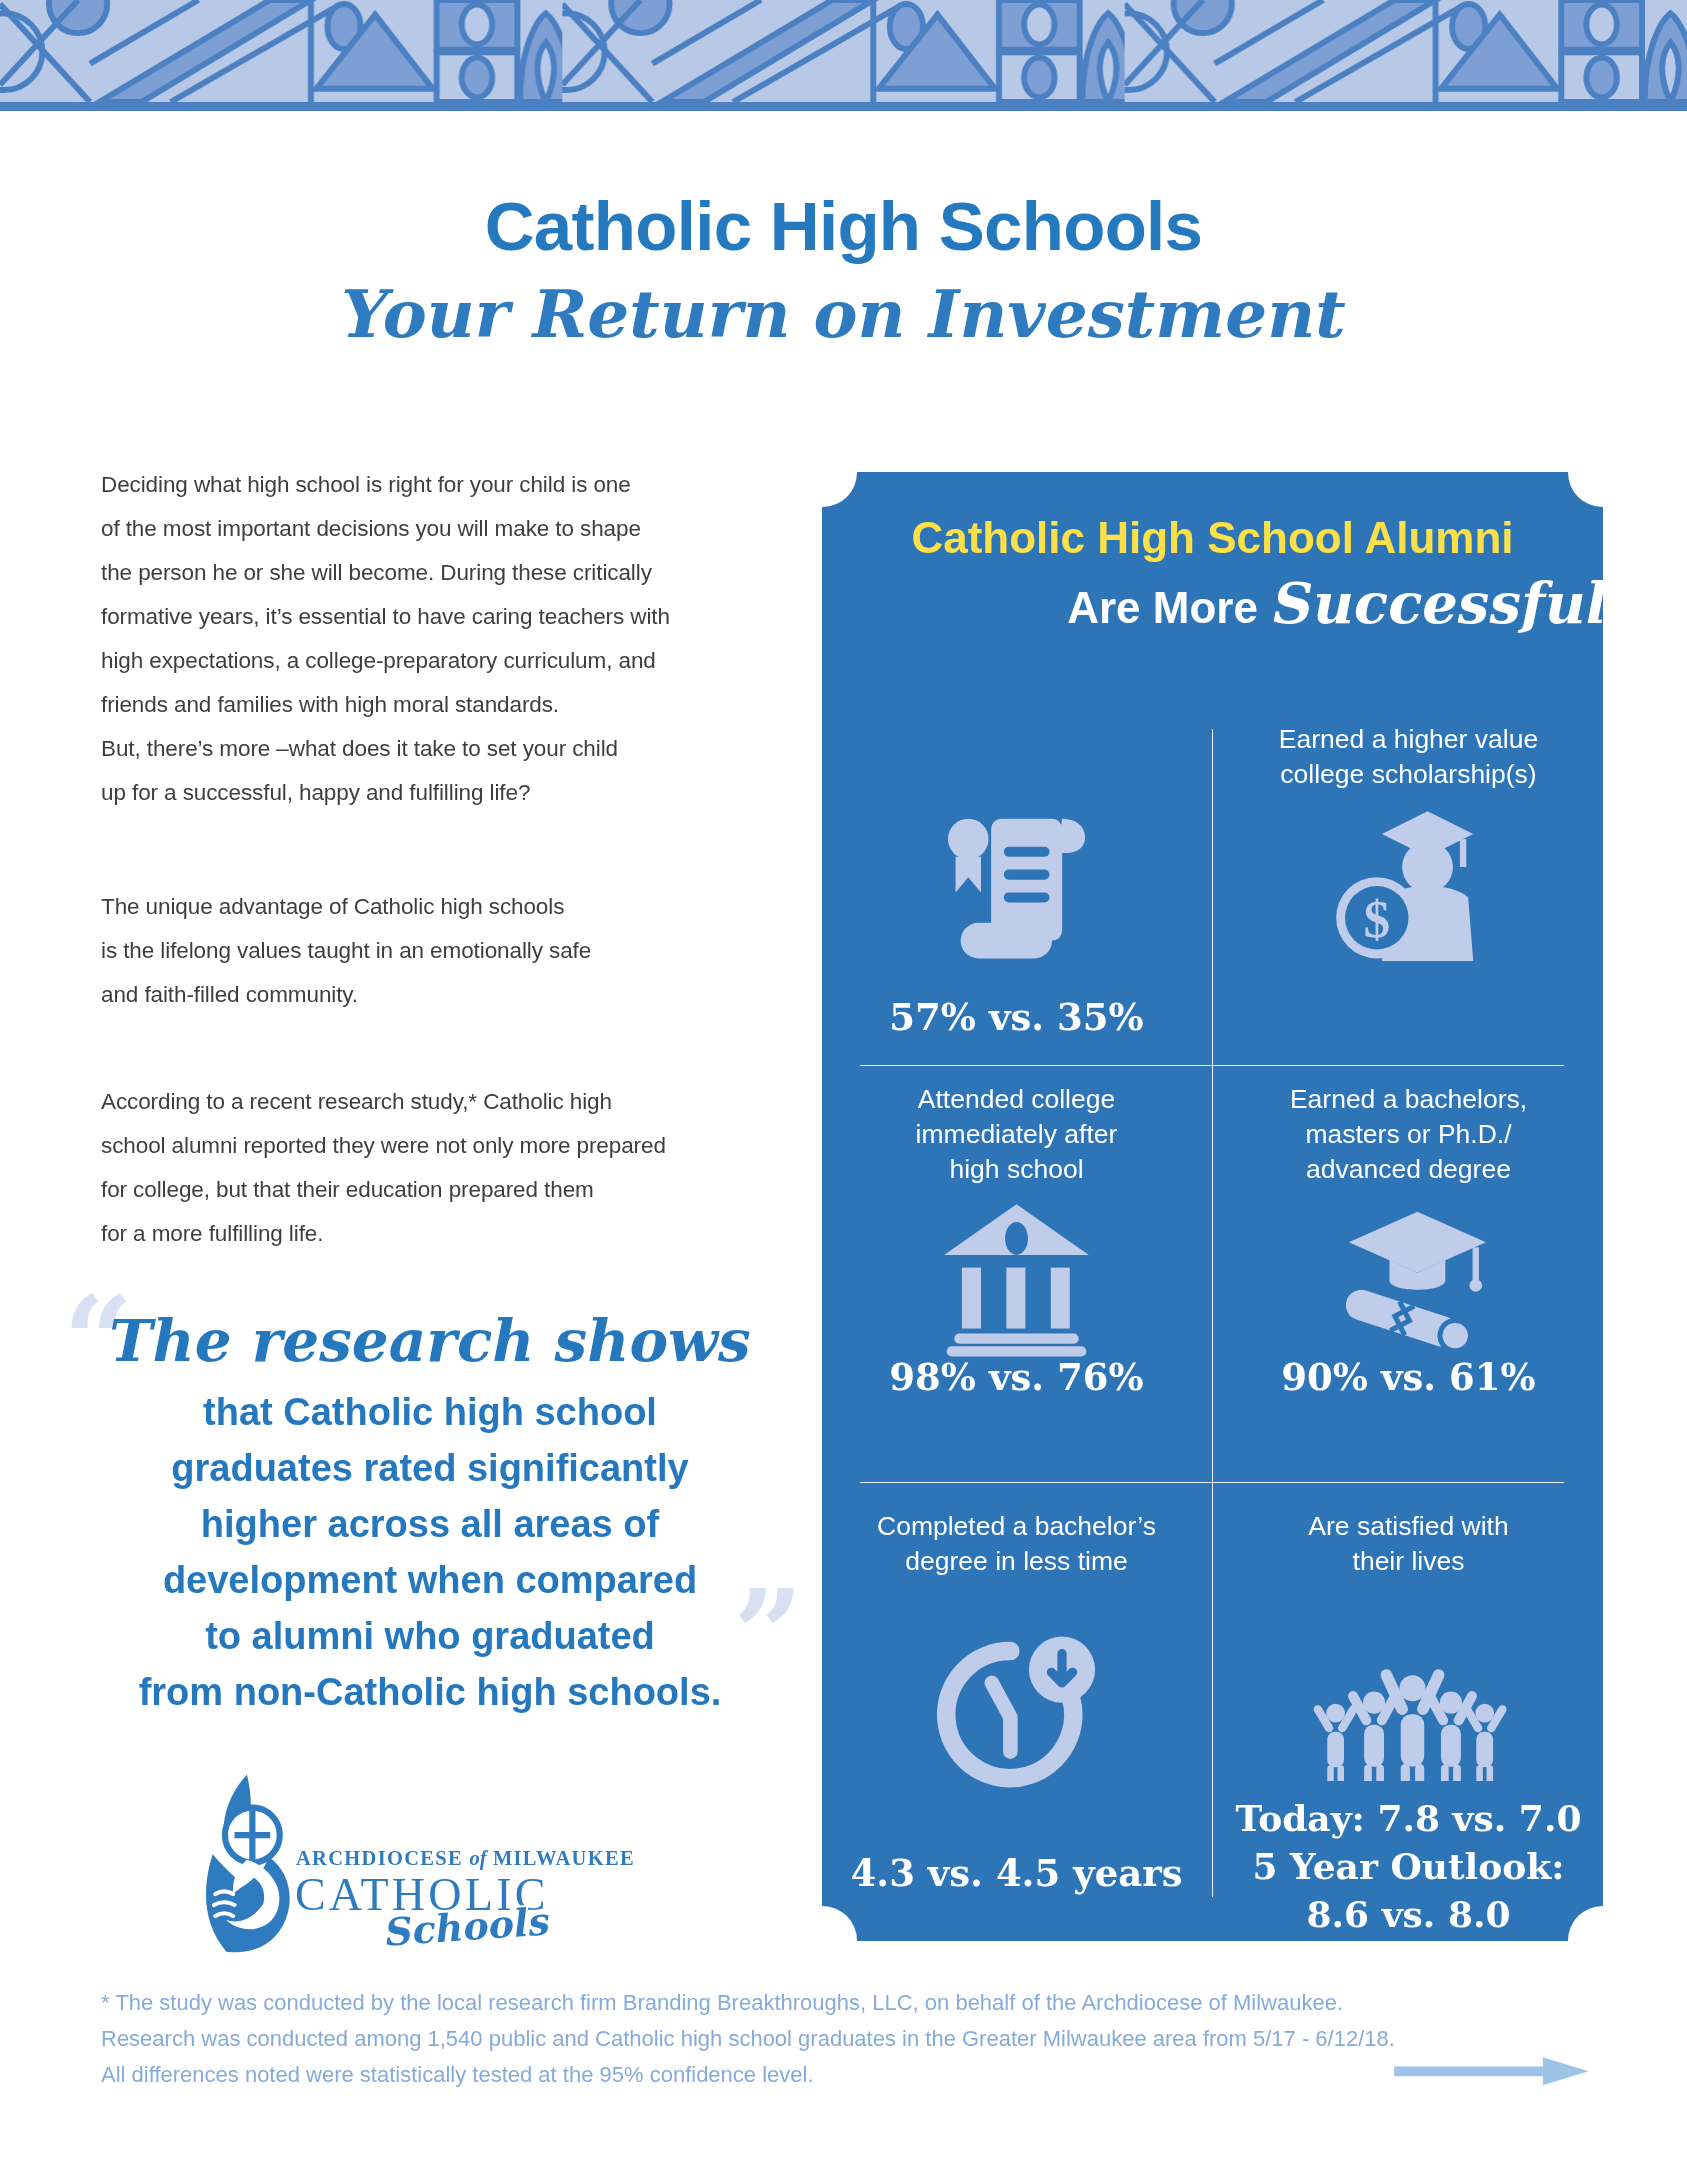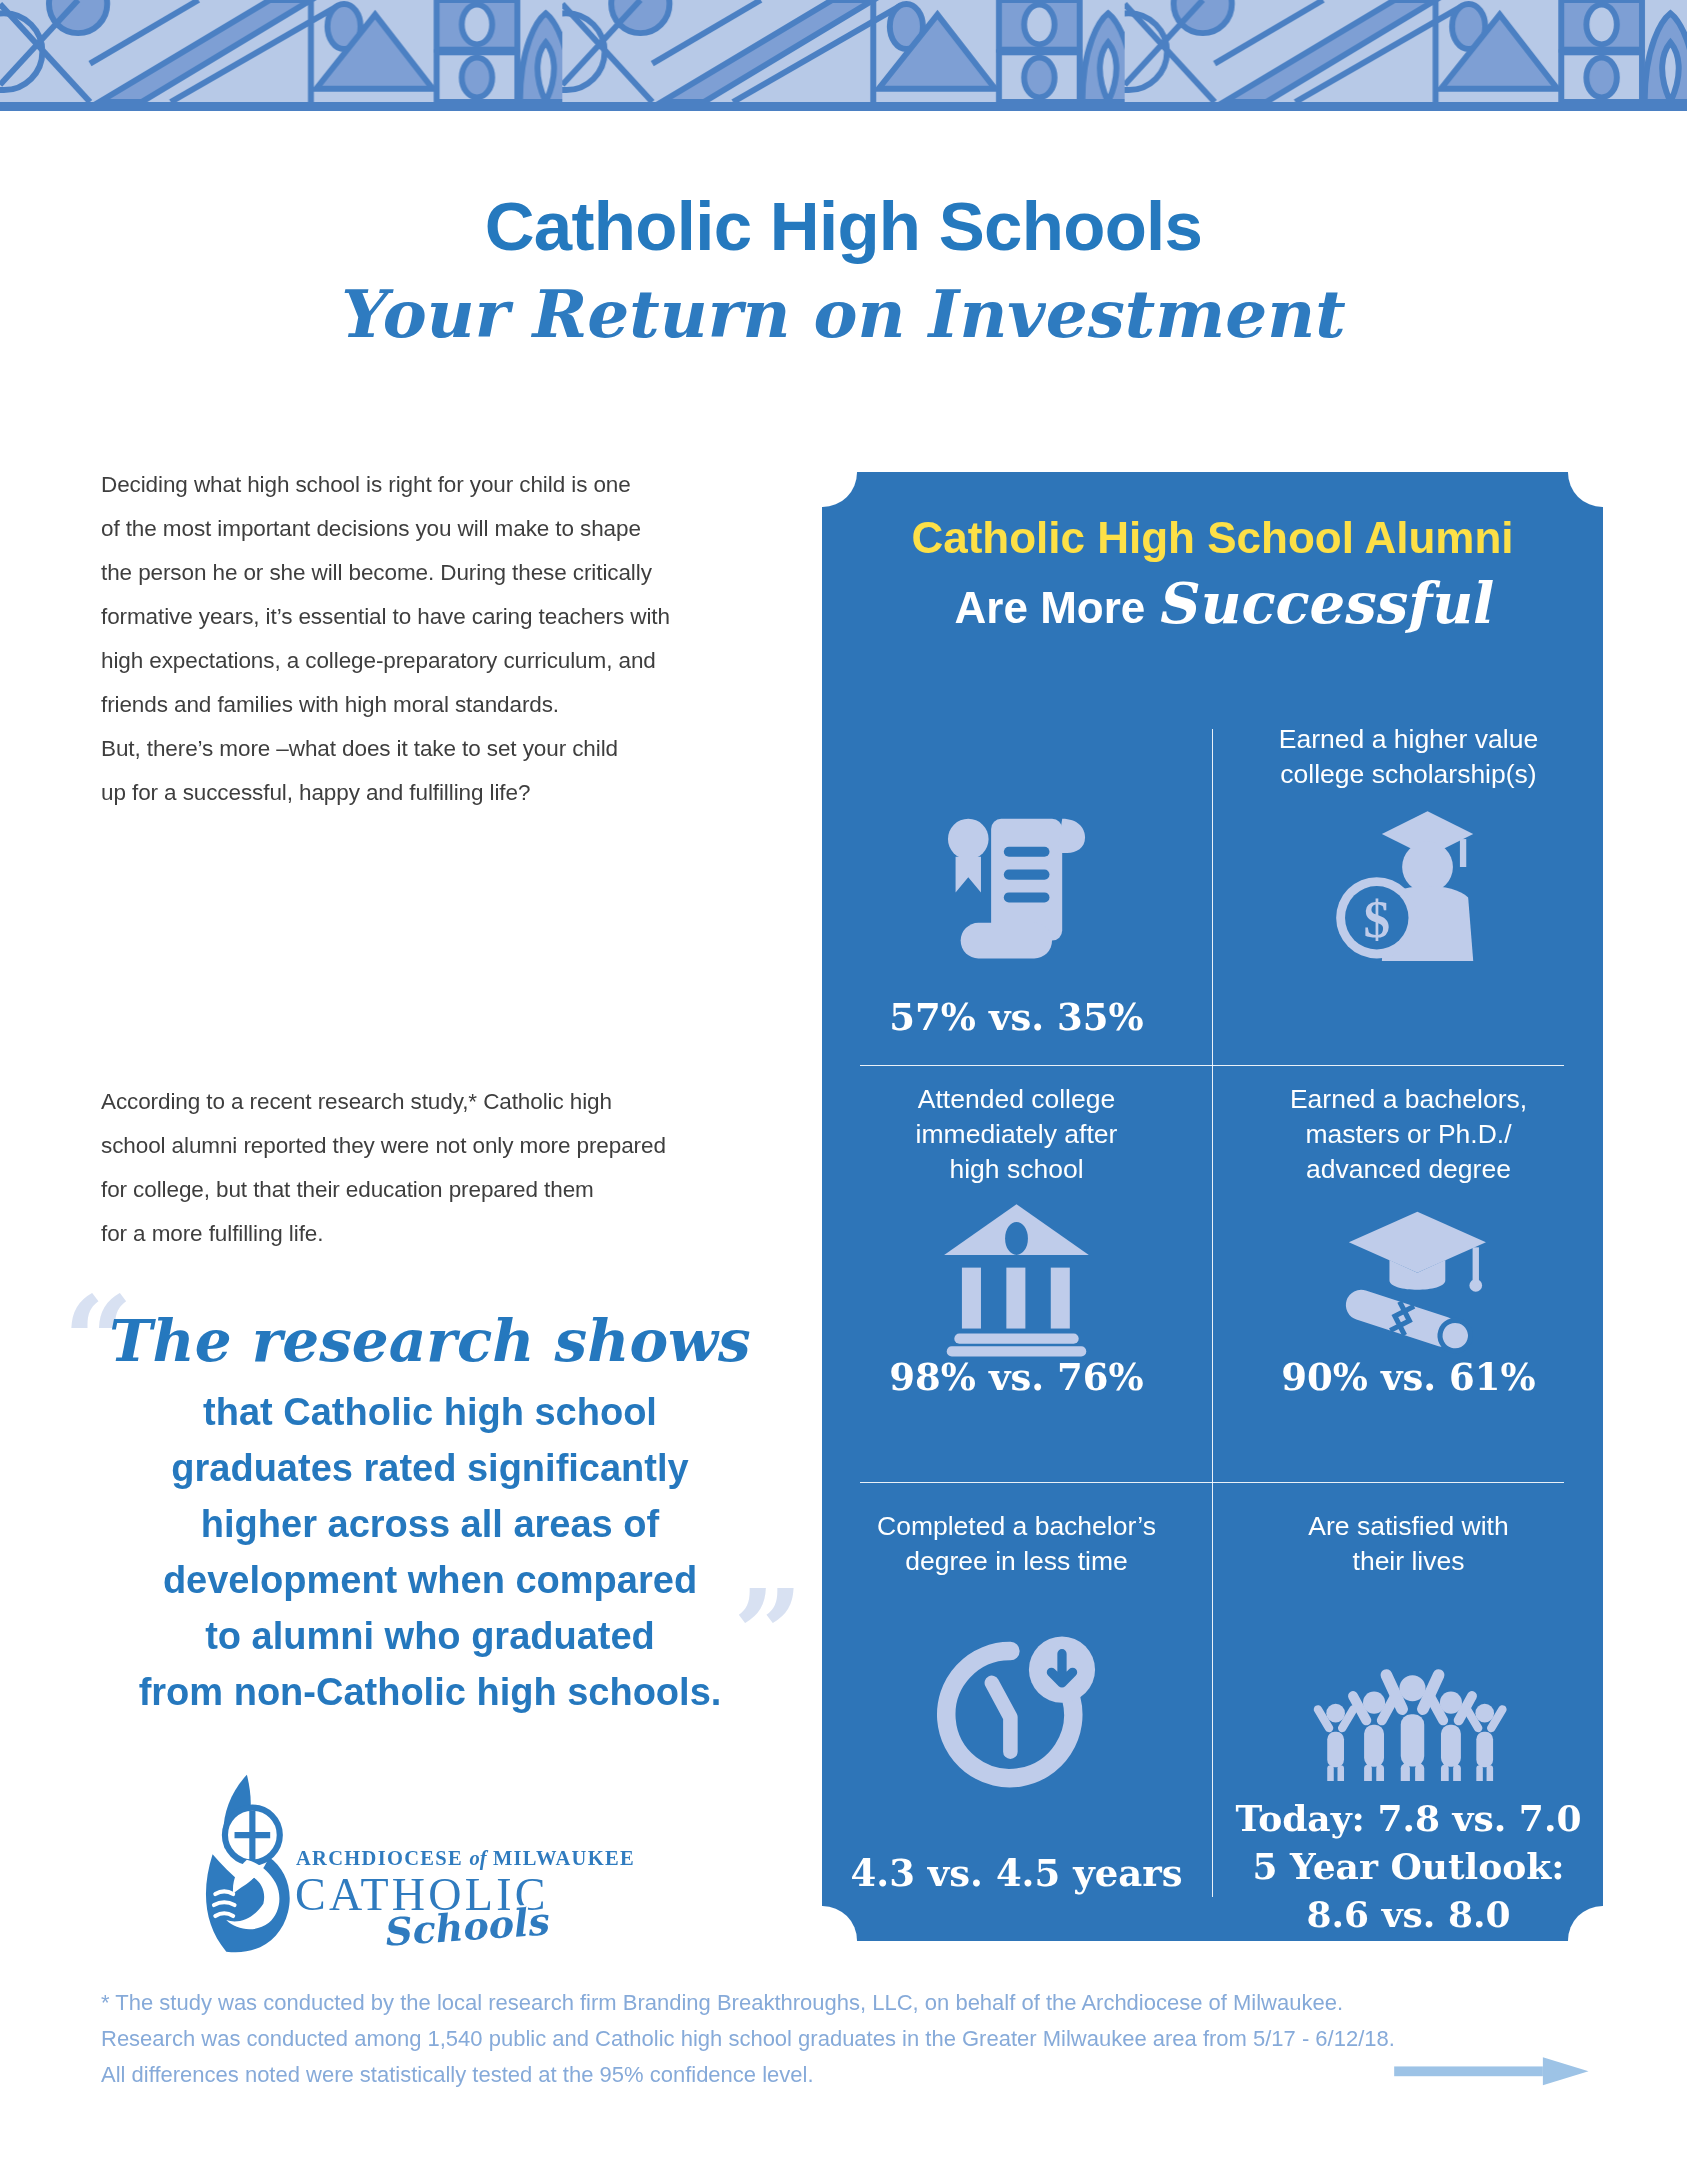--- a/index.html
+++ b/index.html
@@ -49,21 +49,21 @@
            text-shadow:2px 0 0 #fff,-2px 0 0 #fff,0 2px 0 #fff,0 -2px 0 #fff;}
 
   
   .panel{position:absolute;left:822px;top:472px;width:781px;height:1469px;background:#2E75B8;}
   .notch{position:absolute;width:69px;height:69px;border-radius:50%;background:#fff;}
   .notch.tl{left:-34px;top:-34px;} .notch.tr{right:-34px;top:-34px;}
   .notch.bl{left:-34px;bottom:-34px;} .notch.br{right:-34px;bottom:-34px;}
 
   .panel-title1{position:absolute;left:0;top:41px;width:100%;text-align:center;
            font-size:44px;font-weight:700;color:#fde047;}
-  .panel-title2{position:absolute;left:12px;top:98px;width:100%;text-align:center;color:#fff;}
+  .panel-title2{position:absolute;left:4px;top:98px;width:100%;text-align:right;color:#fff;}
   .panel-title2 .plain{font-size:44px;font-weight:700;vertical-align:baseline;}
   .panel-title2 .script{font-family:"DejaVu Serif",serif;font-style:italic;font-weight:700;
            font-size:56px;margin-left:12px;}
 
   .v-divider{position:absolute;left:390px;top:257px;width:1.3px;height:1168px;background:rgba(255,255,255,.9);}
   .h-divider{position:absolute;left:38px;width:704px;height:1.3px;background:rgba(255,255,255,.9);}
   .h1{top:593px;} .h2{top:1010px;}
 
   .cell{position:absolute;width:389px;text-align:center;}
   .col-l{left:0;} .col-r{left:392px;}
@@ -113,20 +113,23 @@
   <div class="title2">Your Return on Investment</div>
 
   <div class="intro-p p1 pre">Deciding what high school is right for your child is one
 of the most important decisions you will make to shape
 the person he or she will become. During these critically
 formative years, it’s essential to have caring teachers with
 high expectations, a college-preparatory curriculum, and
 friends and families with high moral standards.
 But, there’s more –what does it take to set your child
 up for a successful, happy and fulfilling life?</div>
+  <div class="intro-p p2 pre">The unique advantage of Catholic high schools
+is the lifelong values taught in an emotionally safe
+and faith-filled community.</div>
   <div class="intro-p p3 pre">According to a recent research study,* Catholic high
 school alumni reported they were not only more prepared
 for college, but that their education prepared them
 for a more fulfilling life.</div>
 
   <div class="quote-open">“</div>
   <div class="quote-script">The research shows</div>
   <div class="quote-body pre">that Catholic high school
 graduates rated significantly
 higher across all areas of

